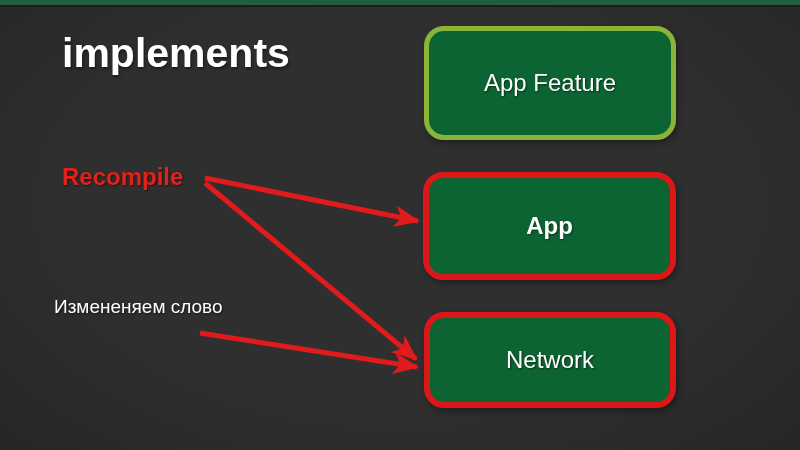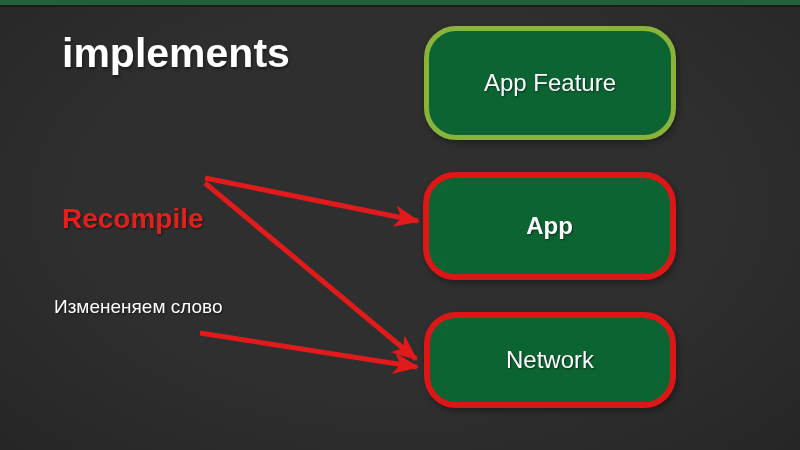--- a/index.html
+++ b/index.html
@@ -17,34 +17,33 @@
     background:linear-gradient(#2626260 0%, #1e1e1e 100%);
   }
   .title {
     position:absolute; left:62px; top:30px;
     color:#ffffff; font-size:41px; font-weight:bold; letter-spacing:0px;
     text-shadow: 1px 2px 3px rgba(0,0,0,0.45);
   }
   .box {
     position:absolute; display:flex; align-items:center; justify-content:center;
     background:#0d6433; color:#ffffff; font-size:24px;
-    border-radius:32px; box-sizing:border-box;
+    border-radius:20px; box-sizing:border-box;
     text-shadow: 1px 1px 2px rgba(0,0,0,0.5);
     box-shadow: 2px 3px 6px rgba(0,0,0,0.35);
   }
   .box-green { border:5px solid #8ab33a; }
   .box-red   { border:6px solid #dc1717; }
   .box-appfeature { left:424px; top:26px;  width:252px; height:114px; }
   .box-app        { left:423px; top:172px; width:253px; height:108px;font-weight:bold; }
   .box-network    { left:424px; top:312px; width:252px; height:96px; }
   .label-recompile {
     position:absolute; left:62px; top:163px;
-    color:#e3211c; font-size:28px; font-weight:bold;
+    color:#e3211c; font-size:24px; font-weight:bold;
     text-shadow: 1px 1px 2px rgba(0,0,0,0.5);
-    margin-top: 40px;
   }
   .label-changeword {
     position:absolute; left:54px; top:296px;
     color:#ffffff; font-size:19px; font-weight:normal;
     text-shadow: 1px 1px 2px rgba(0,0,0,0.5);
   }
   .arrow-layer { position:absolute; left:0; top:0; width:800px; height:450px; pointer-events:none; }
 </style>
 </head>
 <body>

